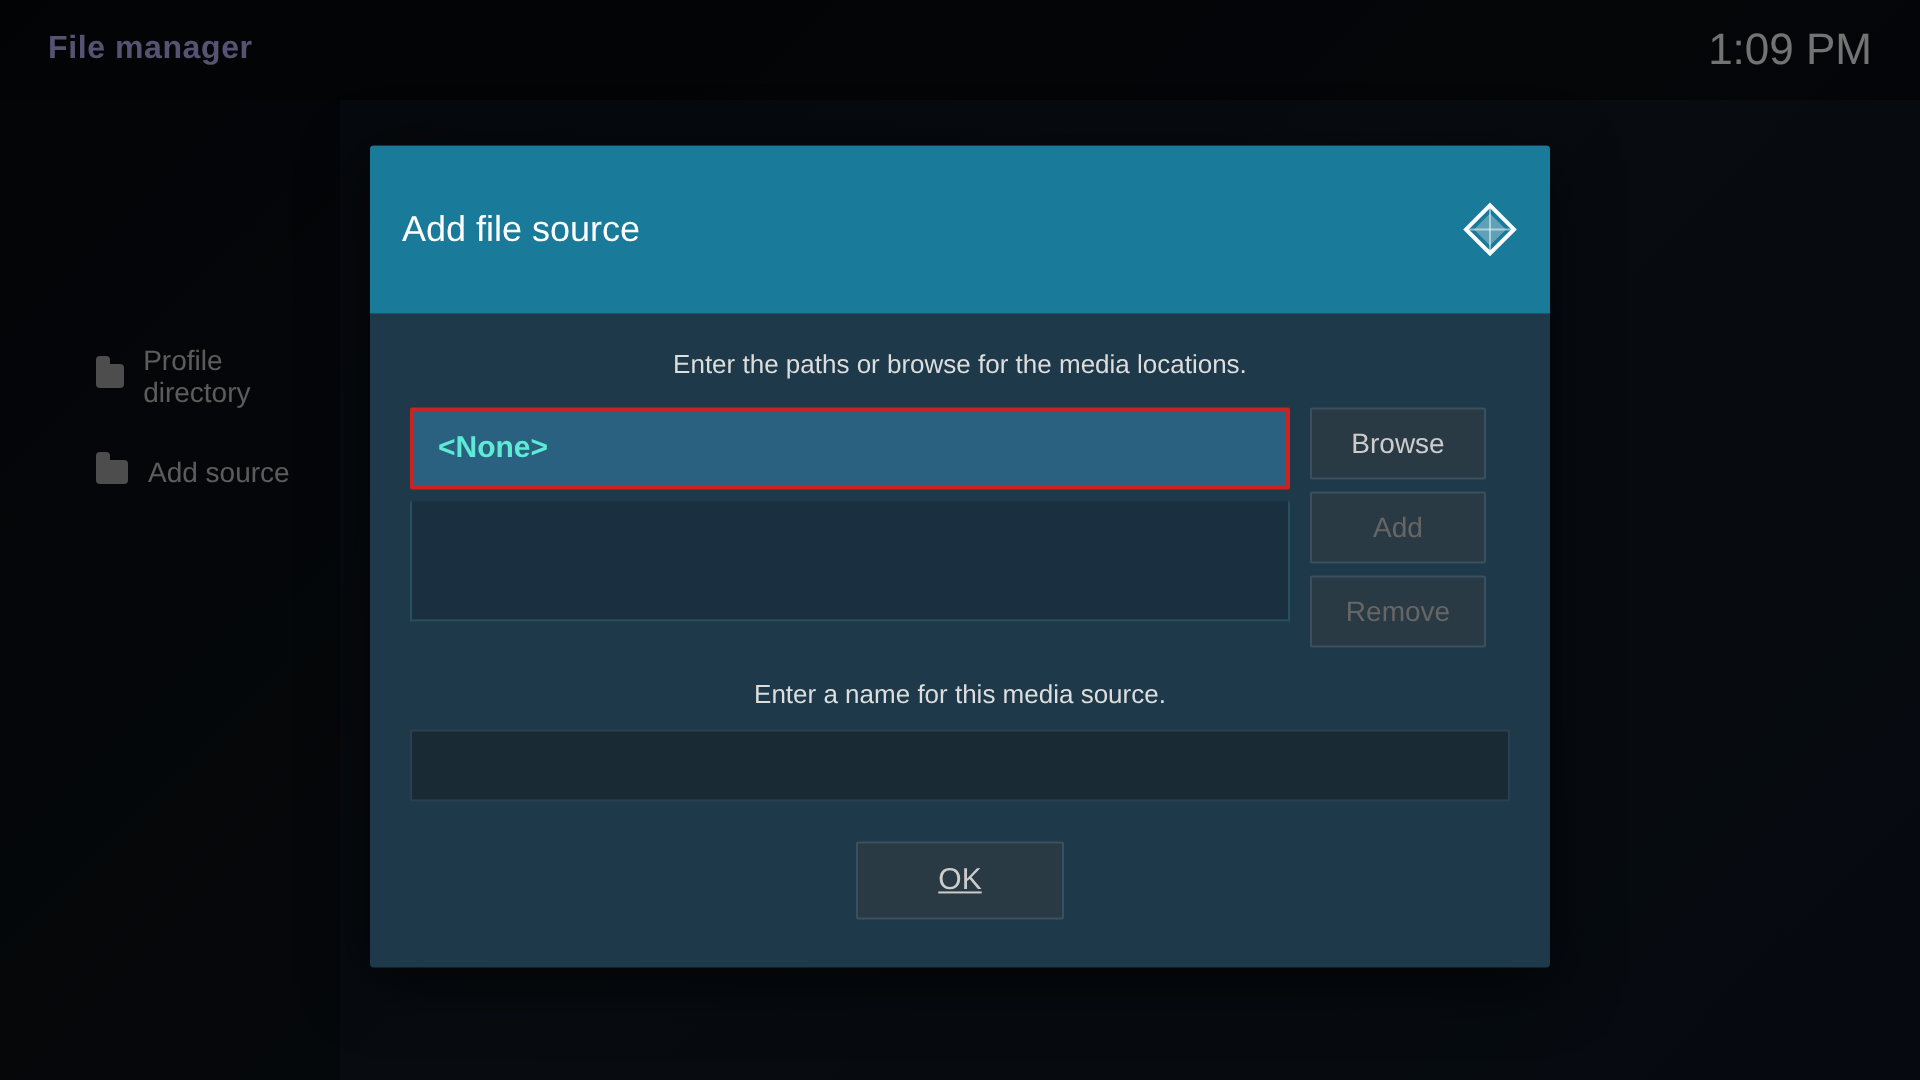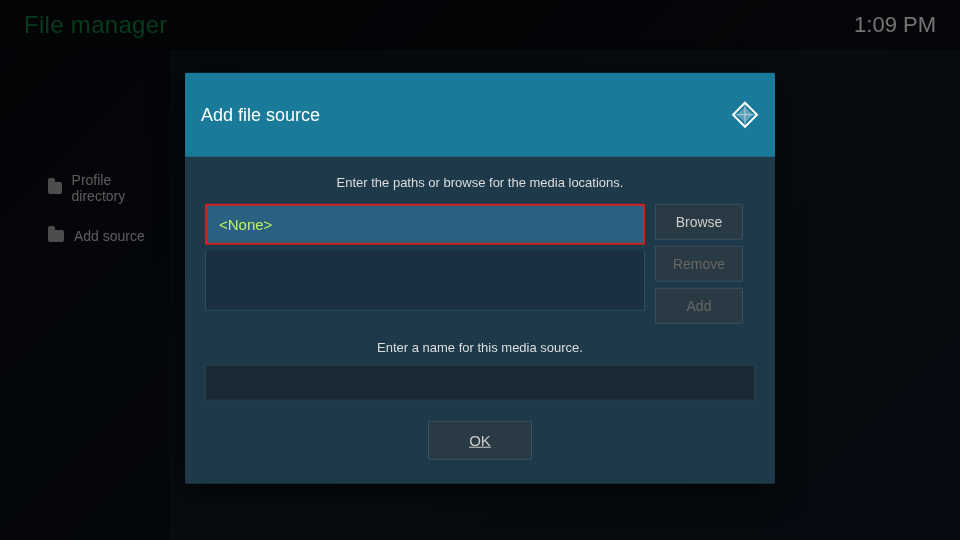--- a/index.html
+++ b/index.html
@@ -28,23 +28,23 @@
       right: 0;
       height: 50px;
       display: flex;
       align-items: center;
       justify-content: space-between;
       padding: 0 24px;
       background: rgba(0,0,0,0.4);
     }
 
     .topbar-title {
-      color: #15803d;
-      font-size: 24px;
-      font-weight: 400;
+      color: #c4b5fd;
+      font-size: 16px;
+      font-weight: 700;
       letter-spacing: 0.3px;
     }
 
     .topbar-time {
       color: #ffffff;
       font-size: 22px;
       font-weight: 400;
     }
 
     
@@ -292,28 +292,28 @@
       <line x1="14" y1="2" x2="14" y2="26" stroke="white" stroke-width="1" opacity="0.5"></line>
       <line x1="2" y1="14" x2="26" y2="14" stroke="white" stroke-width="1" opacity="0.5"></line>
     </svg>
   </div>
 
   <div class="dialog-body">
     <div class="dialog-subtitle">Enter the paths or browse for the media locations.</div>
 
     <div class="input-row">
       <div class="input-area">
-        <input class="path-input" type="text" value="&lt;None&gt;" placeholder="&lt;None&gt;" style="color: #bef264;">
+        <input class="path-input" type="text" value="&lt;None&gt;" placeholder="&lt;None&gt;" style="color: #5eead4; font-weight: bold;">
         <div class="extra-input-area"></div>
       </div>
 
       <div class="btn-group">
         <button class="btn">Browse</button>
+        <button class="btn disabled">Add</button>
         <button class="btn disabled">Remove</button>
-        <button class="btn disabled">Add</button>
       </div>
     </div>
 
     <div class="name-section">
       <div class="name-subtitle">Enter a name for this media source.</div>
       <input class="name-input" type="text" value="" style="">
     </div>
 
     <div class="dialog-footer">
       <button class="footer-btn">OK</button>

